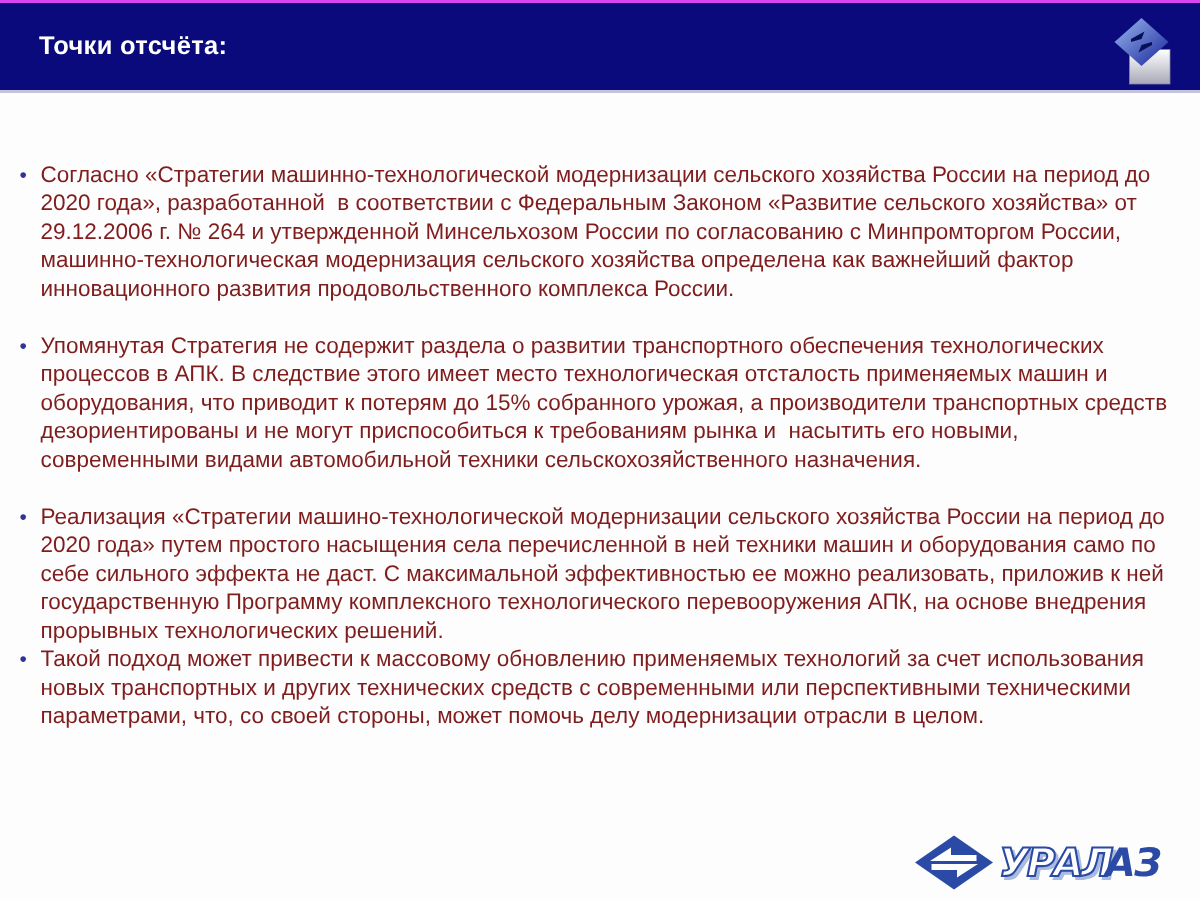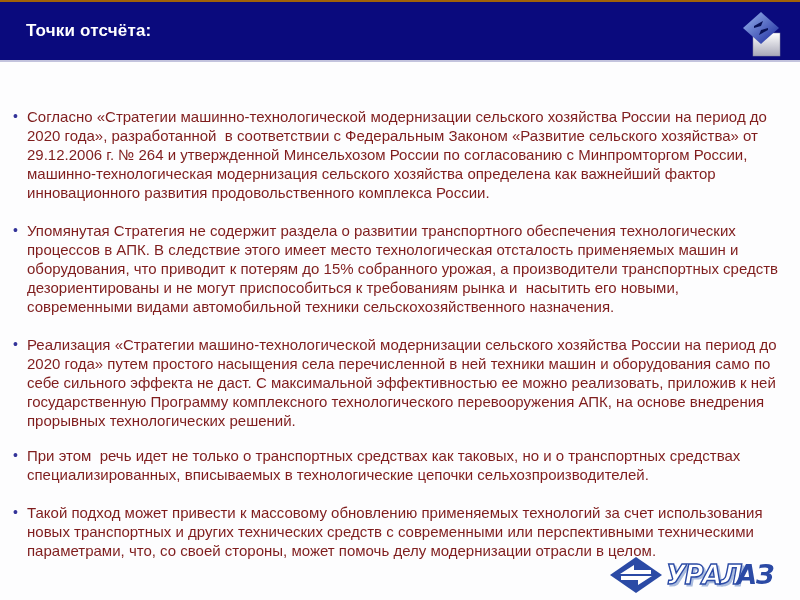--- a/index.html
+++ b/index.html
@@ -3,21 +3,21 @@
 <meta charset="utf-8">
 <style>
   html,body { margin:0; padding:0; }
   .slide {
     position: relative;
     width: 800px; height: 600px;
     background: #fdfdfe;
     overflow: hidden;
     font-family: "Liberation Sans", "DejaVu Sans", sans-serif;
     box-sizing: border-box;
-    border-top: 2px solid #a16207;
+    border-top: 2px solid #d946ef;
   }
   .header {
     position: relative;
     height: 58px;
     background: #0a0a7d;
     border-bottom: 2px solid #c3c3dd;
     display: flex;
     align-items: center;
   }
   .page-title {
@@ -40,21 +40,21 @@
     margin: 0; padding: 0;
   }
   ul.bullets li {
     position: relative;
     color: #7f1d1d;
     font-size: 15px;
     line-height: 19px;
     margin-bottom: 19px;
     white-space: pre-wrap;
   }
-  ul.bullets li.no-gap { margin-bottom: 16px; }
+  ul.bullets li.no-gap { margin-bottom: 0; }
   ul.bullets li::before {
     content: "\2022";
     position: absolute;
     left: -14px;
     top: 0;
     font-size: 14px;
     color: #333399;
   }
   .footer-logo {
     position: absolute;
@@ -86,21 +86,20 @@
       <polygon points="12,14 21,9 19,14 12,16" fill="#071055"></polygon>
       <polygon points="26,18 17,23 19,18 26,16" fill="#071055"></polygon>
     </svg>
   </div>
 
   <div class="content">
     <ul class="bullets">
       <li><span>Согласно «Стратегии машинно-технологической модернизации сельского хозяйства России на период до 2020 года», разработанной  в соответствии с Федеральным Законом «Развитие сельского хозяйства» от 29.12.2006 г. № 264 и утвержденной Минсельхозом России по согласованию с Минпромторгом России,  машинно-технологическая модернизация сельского хозяйства определена как важнейший фактор инновационного развития продовольственного комплекса России.</span></li>
       <li><span>Упомянутая Стратегия не содержит раздела о развитии транспортного обеспечения технологических процессов в АПК. В следствие этого имеет место технологическая отсталость применяемых машин и оборудования, что приводит к потерям до 15% собранного урожая, а производители транспортных средств дезориентированы и не могут приспособиться к требованиям рынка и  насытить его новыми, современными видами автомобильной техники сельскохозяйственного назначения.</span></li>
       <li class="no-gap"><span>Реализация «Стратегии машино-технологической модернизации сельского хозяйства России на период до 2020 года» путем простого насыщения села перечисленной в ней техники машин и оборудования само по себе сильного эффекта не даст. С максимальной эффективностью ее можно реализовать, приложив к ней государственную Программу комплексного технологического перевооружения АПК, на основе внедрения прорывных технологических решений.</span></li>
-      <li><span>При этом  речь идет не только о транспортных средствах как таковых, но и о транспортных средствах специализированных, вписываемых в технологические цепочки сельхозпроизводителей.</span></li>
       <li><span>Такой подход может привести к массовому обновлению применяемых технологий за счет использования новых транспортных и других технических средств с современными или перспективными техническими параметрами, что, со своей стороны, может помочь делу модернизации отрасли в целом.</span></li>
     </ul>
   </div>
 
   <svg class="footer-logo" viewBox="0 0 178 40" xmlns="http://www.w3.org/2000/svg">
     <g>
       <polygon points="0,20 26,2 52,20 26,38" fill="#2b4aa5"></polygon>
       <polygon points="10,19 24,10 24,15 41,15 41,19" fill="#ffffff"></polygon>
       <polygon points="42,21 28,30 28,25 11,25 11,21" fill="#ffffff"></polygon>
     </g>

